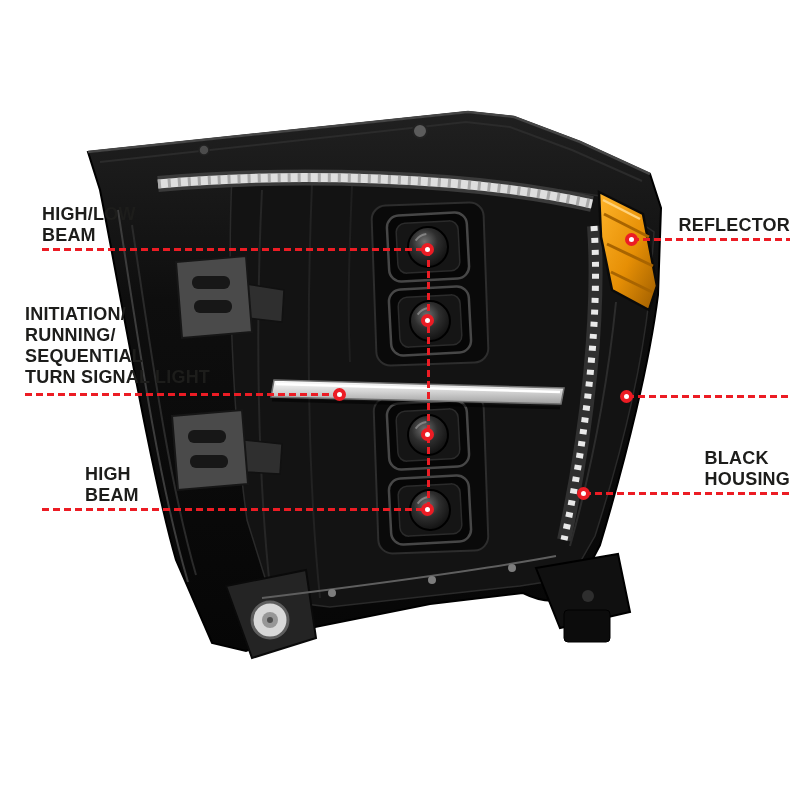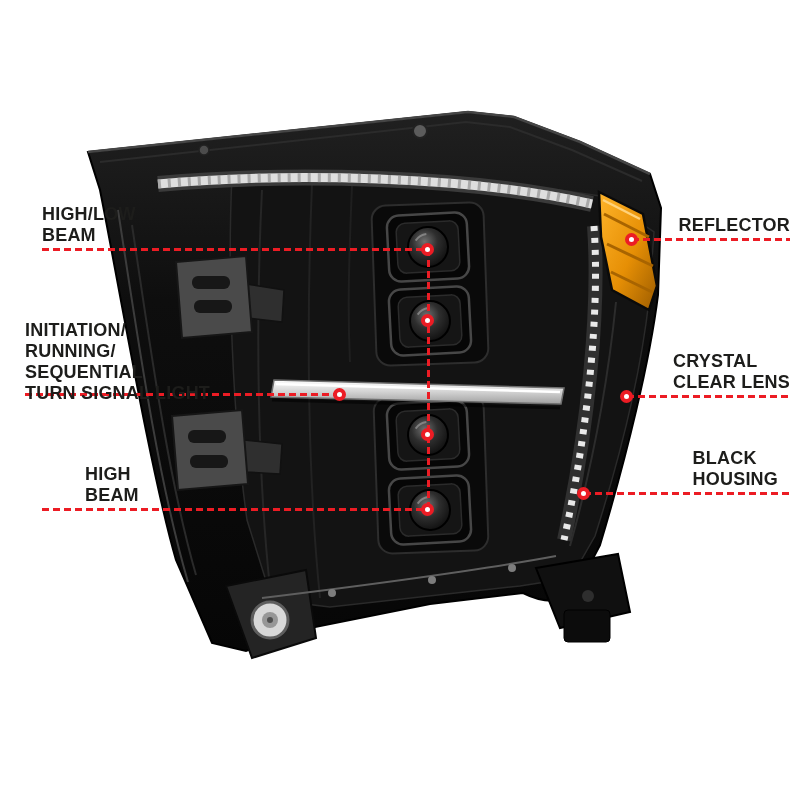--- a/index.html
+++ b/index.html
@@ -190,29 +190,27 @@
   <div class="dot" style="left:421px; top:428px;"></div>
   <div class="dot" style="left:421px; top:503px;"></div>
   <div class="dot" style="left:333px; top:388px;"></div>
   <div class="dot" style="left:625px; top:233px;"></div>
   <div class="dot" style="left:620px; top:390px;"></div>
   <div class="dot" style="left:577px; top:487px;"></div>
 
   <div class="callout-label" style="left:42px; top:204px;">HIGH/LOW
 BEAM</div>
 
-  <div class="callout-label" style="left:25px; top:320px;">INITIATION/
+  <div class="callout-label" style="left:25px; top:304px;">INITIATION/
 RUNNING/
 SEQUENTIAL
 TURN SIGNAL LIGHT</div>
 
   <div class="callout-label" style="left:42px; top:464px;margin-left:43px;">HIGH
 BEAM</div>
 
   <div class="callout-label right" style="right:10px; top:215px;">REFLECTOR</div>
 
-  <div class="callout-label right" style="right:10px; top:351px;">CRYSTAL
-CLEAR LENS</div>
-
-  <div class="callout-label right" style="right:22px; top:448px;">BLACK
+
+  <div class="callout-label right" style="right:10px; top:448px;">BLACK
 HOUSING</div>
 
 </div>
 
 </body></html>

